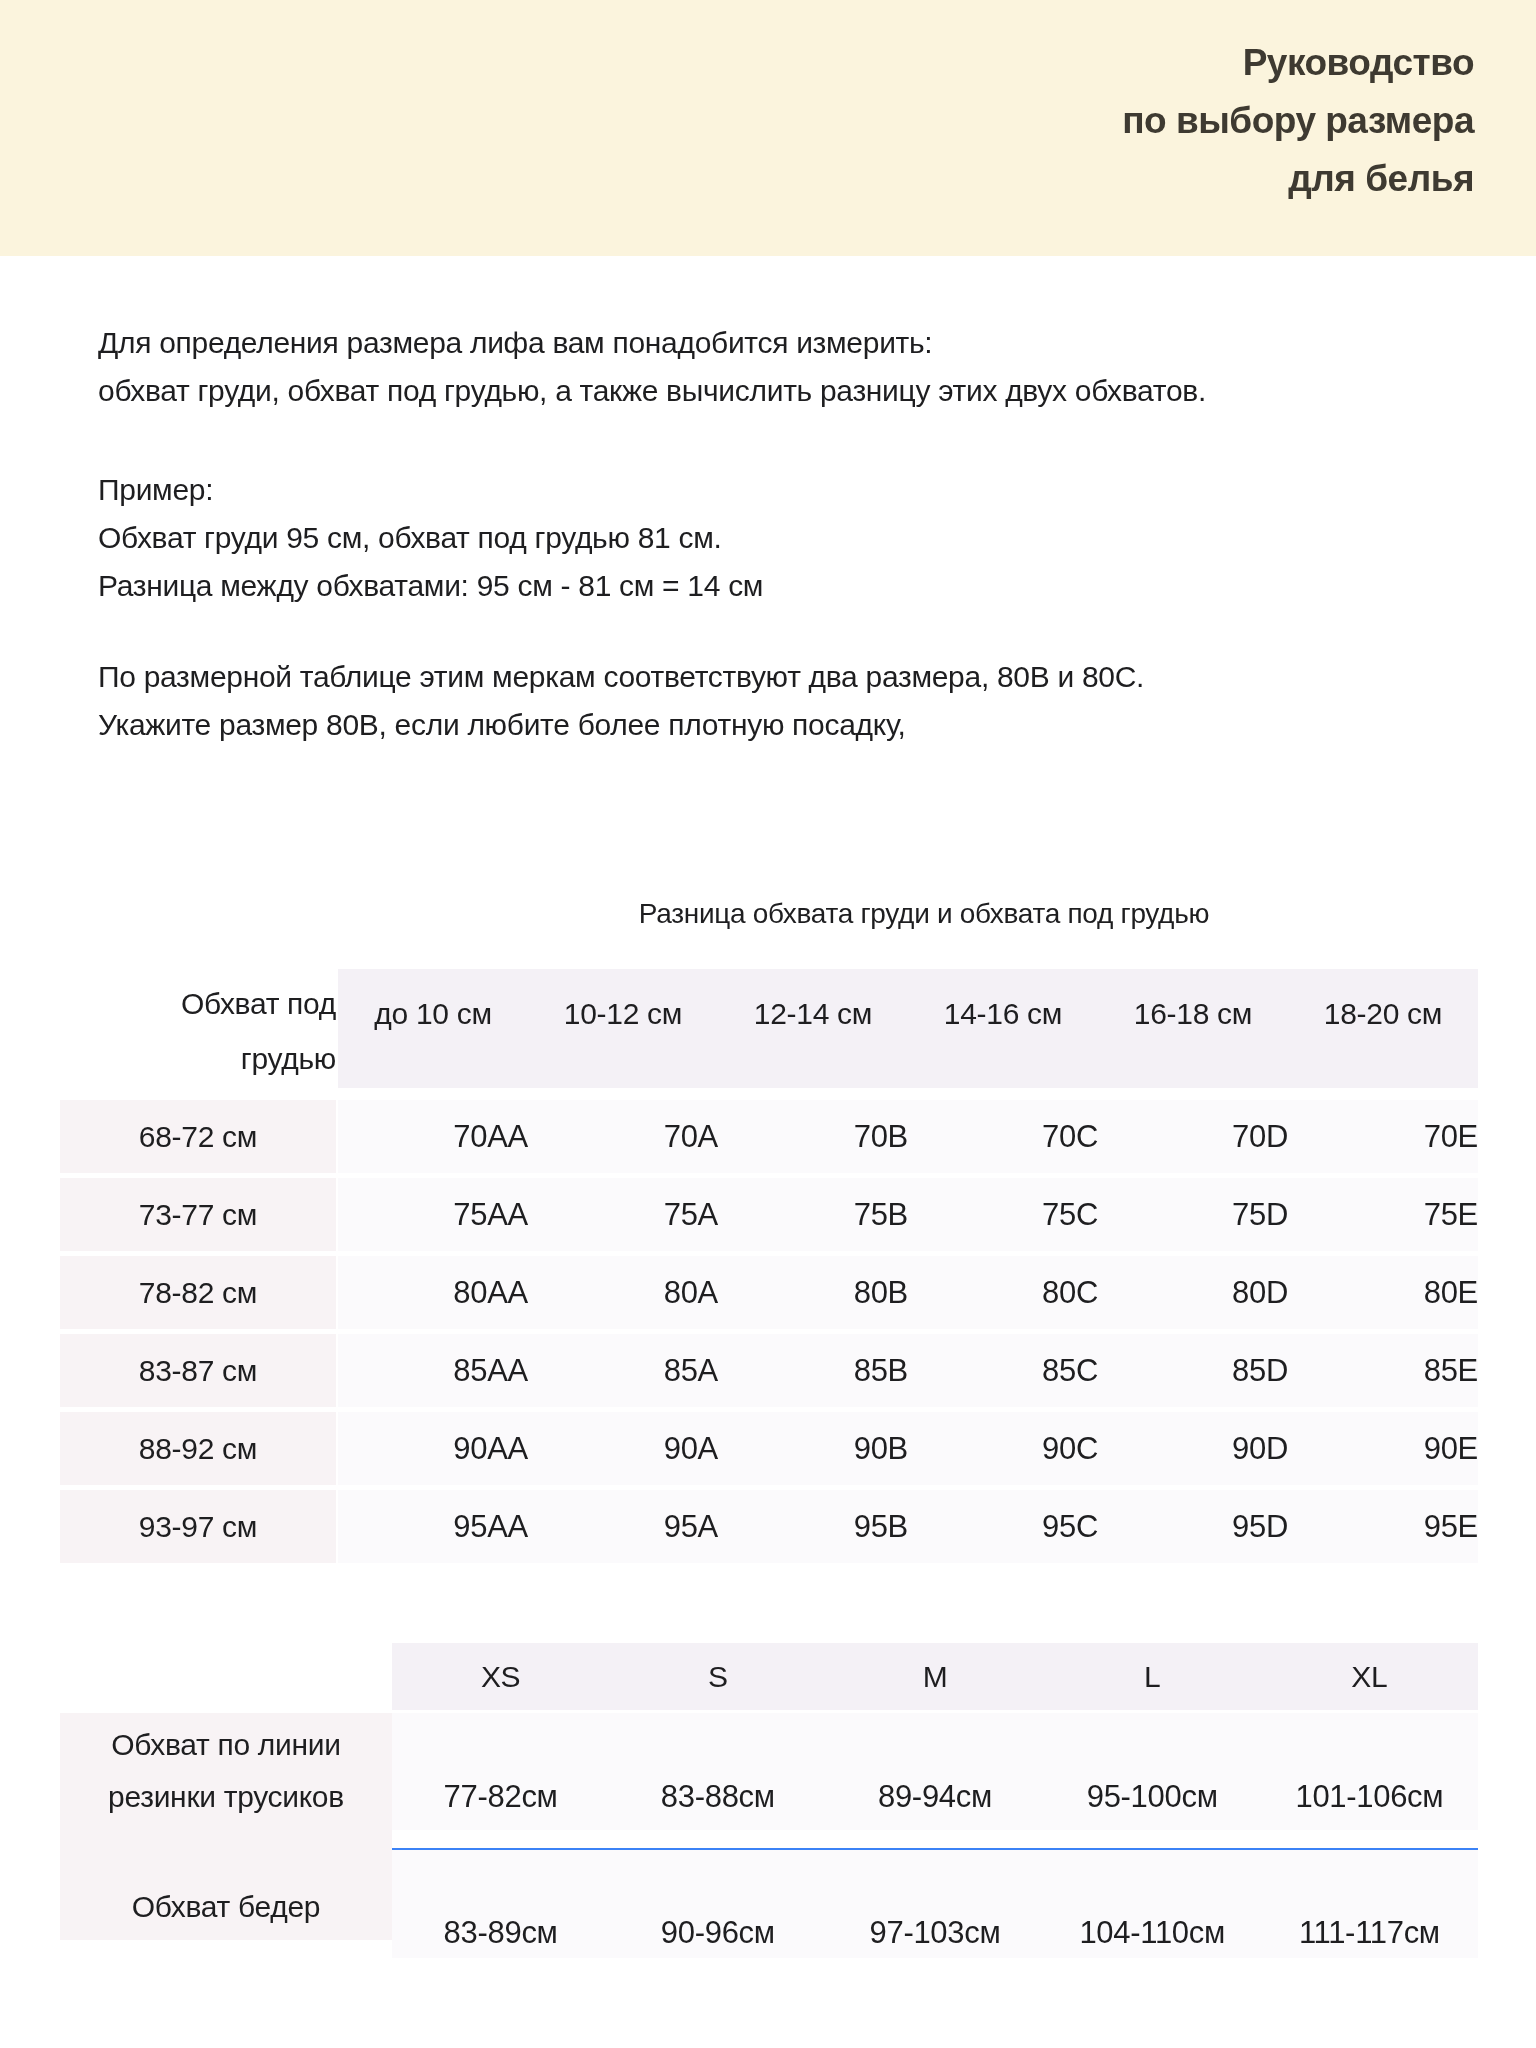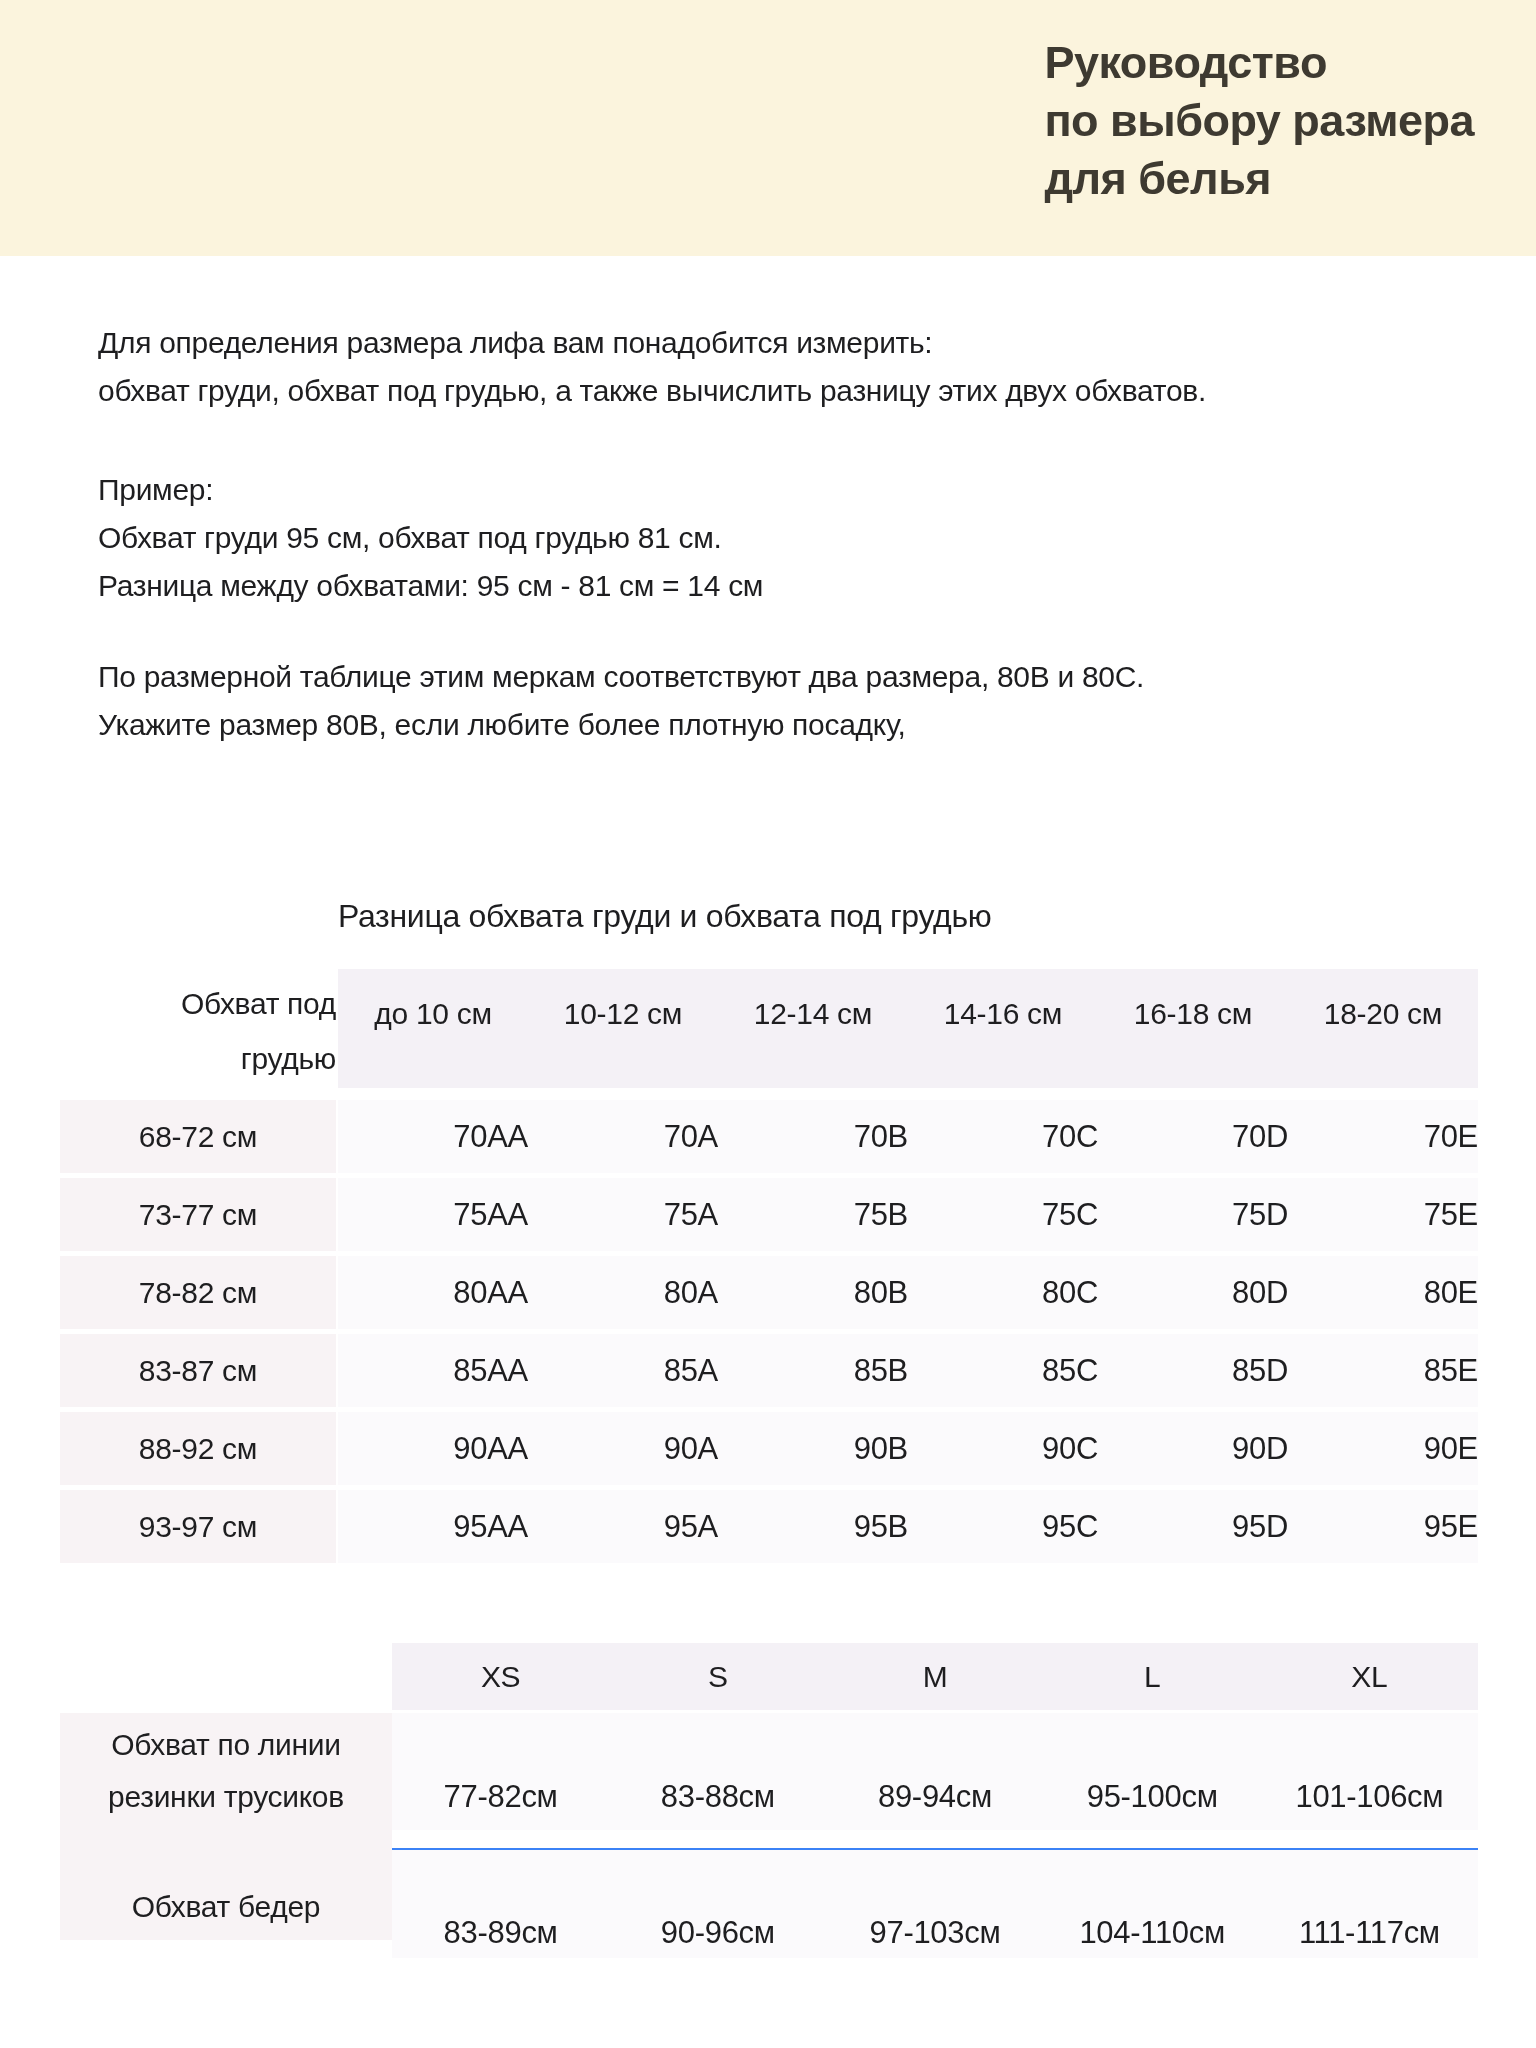--- a/index.html
+++ b/index.html
@@ -18,36 +18,36 @@
     background:#ffffff;
     font-family:"Liberation Sans",sans-serif;
     color:var(--text-color);
     overflow:hidden;
     margin:0 auto;
   }
   
   .banner{position:absolute;left:0;top:0;width:1536px;height:256px;background:var(--banner-bg);}
   .banner-title{
     position:absolute;top:34px;right:62px;
-    text-align:left;font-size:45px;line-height:58px;font-weight:700;
+    text-align:right;font-size:37px;line-height:58px;font-weight:700;
     color:var(--title-color);letter-spacing:-0.5px;
   }
   
   .para{
     position:absolute;left:98px;width:1400px;
     font-size:30px;line-height:48px;letter-spacing:-0.3px;
     font-weight:500;color:var(--text-color);
   }
   .para-1{top:319px;}
   .para-2{top:466px;}
   .para-3{top:653px;}
   
   .t1-title{
-    position:absolute;left:338px;top:898px;width:1140px;
-    font-size:32px;font-weight:500;letter-spacing:-0.3px;
+    position:absolute;left:354px;top:898px;width:1140px;
+    text-align:center;font-size:28px;font-weight:500;letter-spacing:-0.3px;
   }
   .t1-band{
     position:absolute;left:338px;top:969px;width:1140px;height:119px;
     background:var(--band-bg);
     display:grid;grid-template-columns:repeat(6,1fr);
     padding-top:28px;align-items:start;
   }
   .t1-band .col-label{text-align:center;font-size:30px;font-weight:500;letter-spacing:-0.3px;}
   .t1-rowheader{
     position:absolute;left:60px;top:976px;width:276px;

